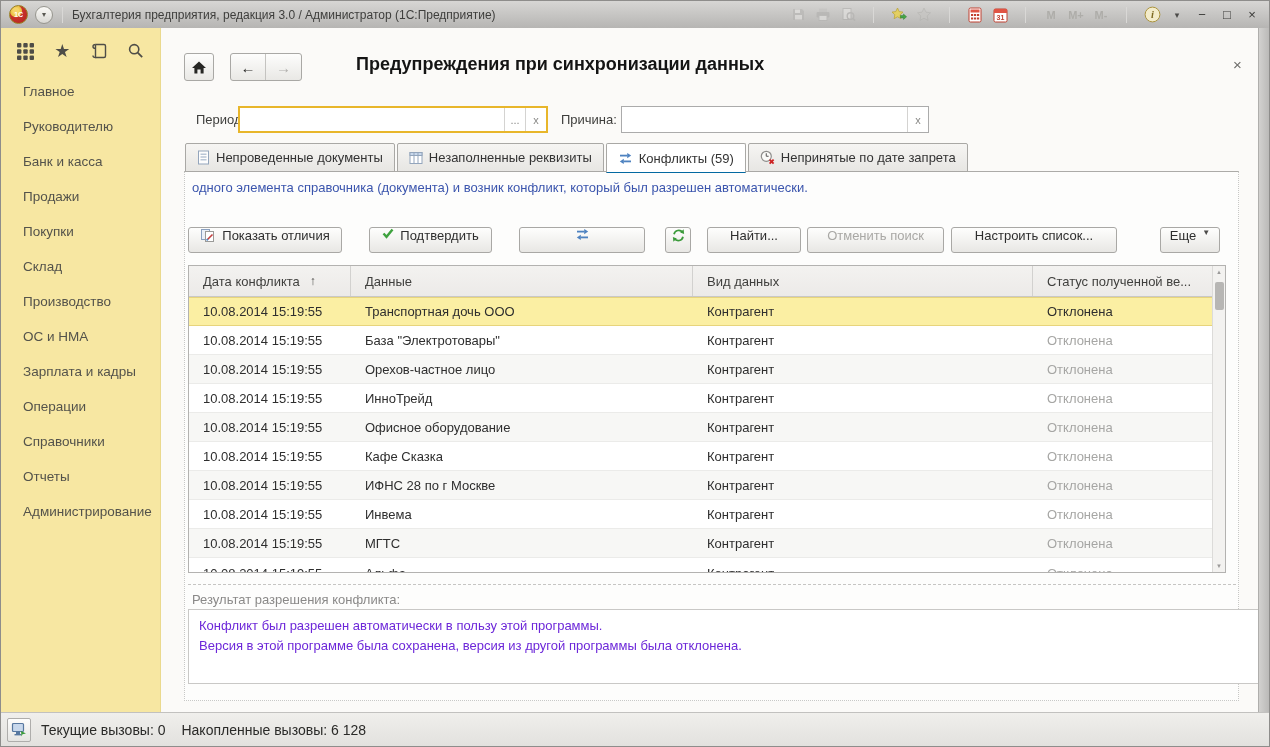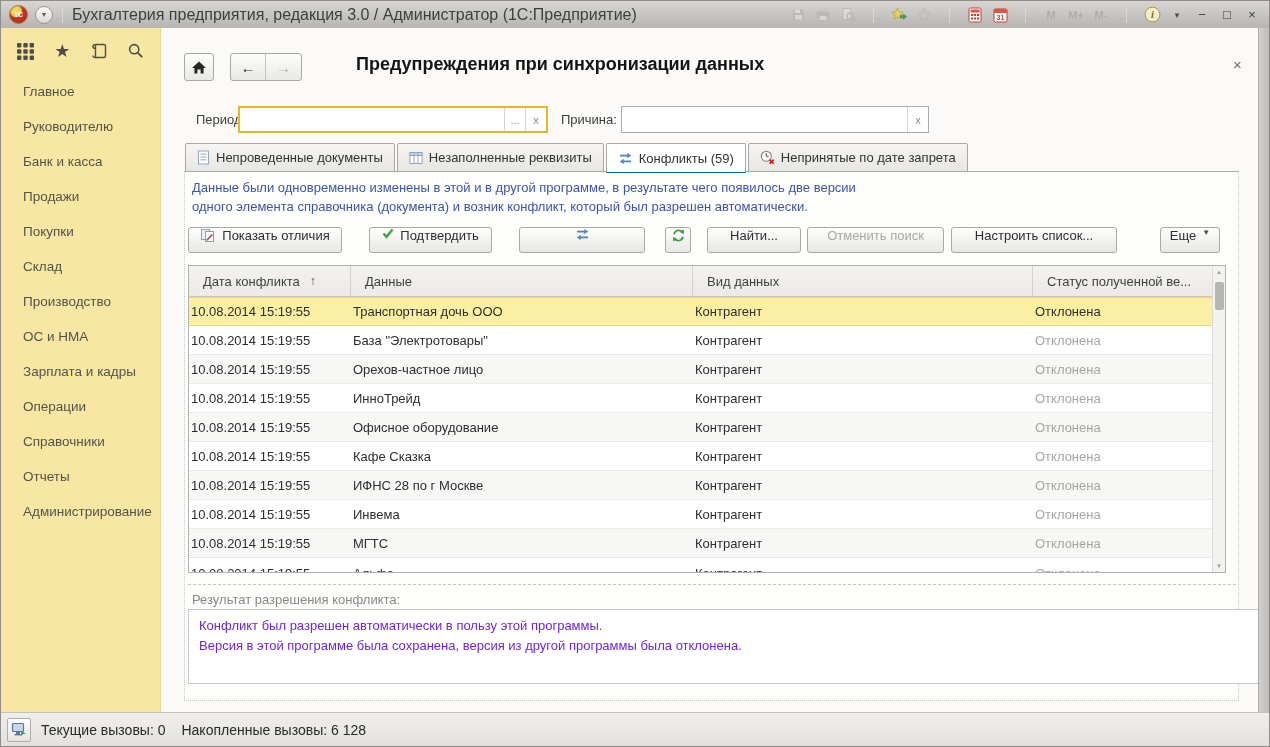--- a/index.html
+++ b/index.html
@@ -9,21 +9,21 @@
   .window { position:relative; width:1270px; height:747px; overflow:hidden; border:1px solid #8e8d8b; background:#fbfaf8; }
 
   
   .titlebar { position:absolute; top:0; left:0; right:0; height:27px;
     background:linear-gradient(#d7d6d4,#b6b5b3); display:flex; align-items:center; padding:0 8px; }
   .logo1c { width:19px; height:19px; border-radius:50%; background:radial-gradient(circle at 35% 30%, #f5d468 0 18%, #e9bf3e 34%, #c9332b 40%, #b02620 100%);
     border:1px solid #9a7f22; color:#fff; font-size:7px; font-weight:bold; display:flex; align-items:center; justify-content:center; }
   .menu-round { width:18px; height:18px; margin-left:7px; border-radius:50%; border:1px solid #97968f;
     background:linear-gradient(#fbfaf7,#d9d8d4); color:#5a5953; font-size:8px; display:flex; align-items:center; justify-content:center; }
   .tb-sep { width:1px; height:16px; background:#a3a2a0; border-right:1px solid #d9d8d6; margin:0 9px; }
-  .tb-title { color:#3e3e3c; font-size:16px; white-space:nowrap; }
+  .tb-title { color:#3e3e3c; font-size:12px; white-space:nowrap; }
   .tb-right { margin-left:auto; display:flex; align-items:center; gap:7px; }
   .tb-ico { width:18px; height:18px; display:flex; align-items:center; justify-content:center; }
   .tb-ico.dis { opacity:.55; }
   .mem { font-size:11px; font-weight:bold; color:#aeada9; letter-spacing:0; }
   .caret-sm { font-size:9px; color:#4c4b49; }
   .winbtn { font-size:13px; color:#3a3a38; width:18px; text-align:center; }
 
   
   .body-row { position:absolute; top:27px; left:0; right:0; bottom:34px; display:flex; }
   .statusbar { position:absolute; left:0; right:0; bottom:0; height:34px; border-top:1px solid #c2c1bf;
@@ -84,21 +84,21 @@
   .thead { display:grid; grid-template-columns:162px 342px 340px 1fr; width:calc(100% - 13px); height:31px;
     background:linear-gradient(#f3f2f0,#eceae8); border-bottom:1px solid #c9c8c6; color:#3f3f3d; }
   .th { display:flex; align-items:center; padding-left:14px; border-right:1px solid #d2d1cf; gap:10px; white-space:nowrap; overflow:hidden; }
   .th:last-child { border-right:none;text-align:right; }
   .sort-arrow { color:#4c4b49; font-size:12px; }
   .rows { width:calc(100% - 13px); }
   .trow { display:grid; grid-template-columns:162px 342px 340px 1fr; height:29px; border-bottom:1px solid #ebebe9; background:#fff; }
   .trow:nth-child(odd) { background:#f7f7f5; }
   .trow.selected { background:#fbefa3; border-top:1px solid #e7d47c; border-bottom:1px solid #e7d47c; }
   .trow.clipped { height:15px; overflow:hidden; }
-  .td { display:flex; align-items:center; padding-left:2px; white-space:nowrap; overflow:hidden; color:#2e2e2e; }
+  .td { display:flex; align-items:center; padding-left:14px; white-space:nowrap; overflow:hidden; color:#2e2e2e; }
   .td.status { color:#a6a6a4; }
   .trow.selected .td.status { color:#2e2e2e; }
   .trow.clipped .td { align-items:flex-start; padding-top:8px; }
   .vscroll { position:absolute; top:0; right:0; bottom:0; width:13px; background:#f3f2f0; border-left:1px solid #dcdbd9; }
   .vs-arrow { position:absolute; left:0; width:100%; text-align:center; font-size:6px; color:#9a9998; }
   .vs-up { top:3px; } .vs-down { bottom:3px; }
   .vs-thumb { position:absolute; left:2px; top:16px; width:9px; height:28px; background:#b7b6b4; border-radius:2px; }
 
   .dash-sep { position:absolute; left:3px; top:412px; width:1048px; border-top:1px dashed #c6c5c3; }
   .result-label { position:absolute; left:7px; top:420px; color:#8a8988; }
@@ -361,21 +361,20 @@
                 <line x1="9.6" y1="9.6" x2="13.6" y2="13.6" stroke="#cc2020" stroke-width="1.8"></line>
                 <line x1="13.6" y1="9.6" x2="9.6" y2="13.6" stroke="#cc2020" stroke-width="1.8"></line>
               </svg>
           </span>
           <span>Непринятые по дате запрета</span>
         </div>
       </div>
 
       <div class="panel">
         <div class="info-text">
-          <div>Данные были одновременно изменены в этой и в другой программе, в результате чего появилось две версии</div>
           <div>одного элемента справочника (документа) и возник конфликт, который был разрешен автоматически.</div>
         </div>
 
         <div class="tb-row">
           <div class="btn w-diff">
             <span>
               <svg width="16" height="15" viewBox="0 0 16 15">
                   <rect x="1.5" y="1.5" width="8" height="10" fill="#eaf0f8" stroke="#8aa0c0"></rect>
                   <rect x="5.5" y="3.5" width="8" height="10" fill="#fff" stroke="#9a9a98"></rect>
                   <line x1="7.5" y1="11.5" x2="12.5" y2="6.5" stroke="#c04040" stroke-width="1.6"></line>

